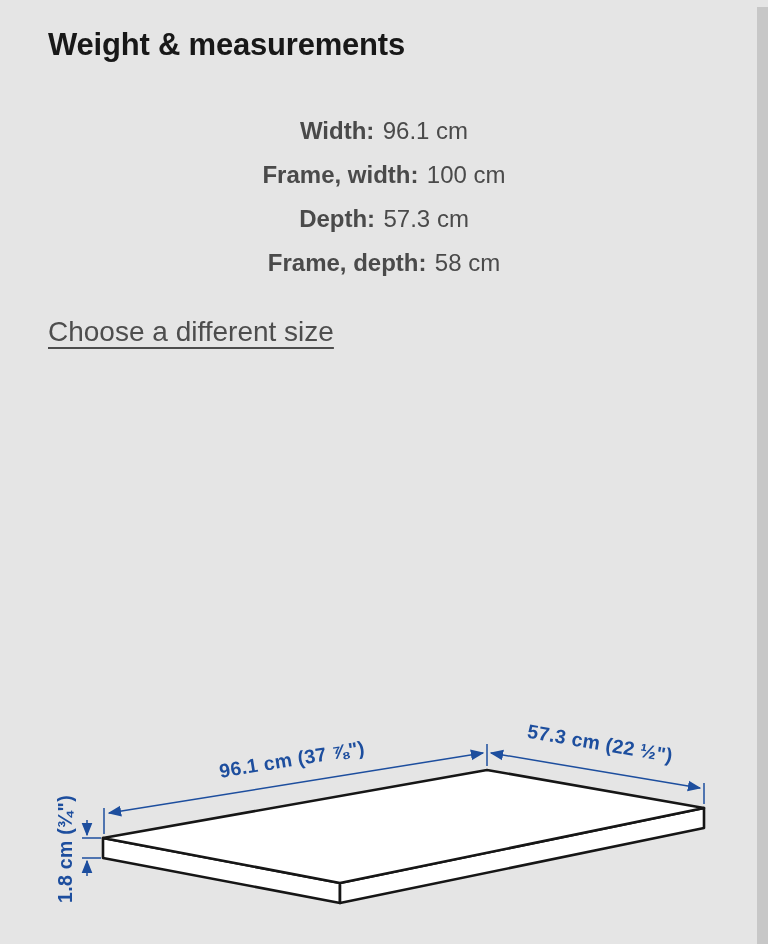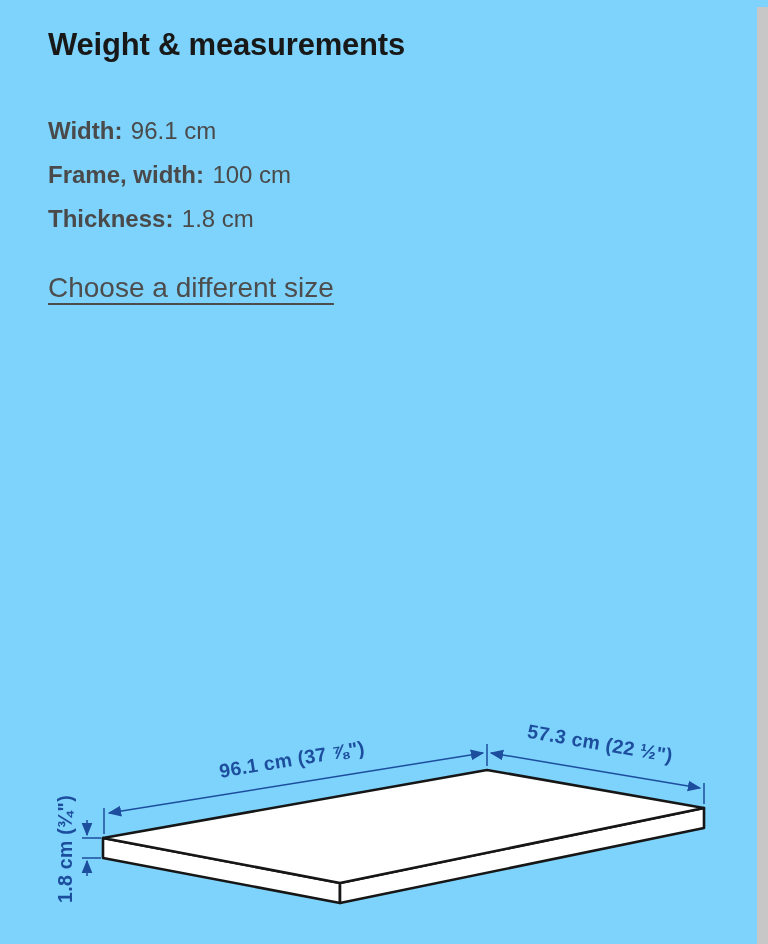--- a/index.html
+++ b/index.html
@@ -5,41 +5,42 @@
   html, body {
     margin: 0;
     padding: 0;
     background: #ffffff;
     font-family: "Liberation Sans", sans-serif;
   }
   .page {
     position: relative;
     width: 768px;
     height: 944px;
-    background: #7dd3fc;
+    background: #e5e5e5;
     overflow: hidden;
   }
   .content {
     padding: 0 48px;
   }
   .page-title {
     margin: 27px 0 0 0;
     font-size: 31px;
     line-height: 1.15;
     font-weight: 700;
     color: #181818;
     letter-spacing: -0.2px;
   }
   .measurements {
     margin-top: 46px;
   }
   .m-row {
     font-size: 24px;
     line-height: 44px;
     color: #4a4a4a;
+    text-align: center;
   }
   .m-label {
     font-weight: 700;
     margin-right: 0.35em;
   }
   .m-value {
     font-weight: 400;
   }
   .size-link {
     display: inline-block;
@@ -83,21 +84,24 @@
     <h1 class="page-title">Weight &amp; measurements</h1>
 
     <div class="measurements">
       <div class="m-row">
         <span class="m-label">Width:</span><span class="m-value">96.1 cm</span>
       </div>
       <div class="m-row">
         <span class="m-label">Frame, width:</span><span class="m-value">100 cm</span>
       </div>
       <div class="m-row">
-        <span class="m-label">Thickness:</span><span class="m-value">1.8 cm</span>
+        <span class="m-label">Depth:</span><span class="m-value">57.3 cm</span>
+      </div>
+      <div class="m-row">
+        <span class="m-label">Frame, depth:</span><span class="m-value">58 cm</span>
       </div>
     </div>
 
     <a class="size-link">Choose a different size</a>
   </div>
 
   <div class="diagram-wrap">
     <svg width="768" height="244" viewBox="0 0 768 244" xmlns="http://www.w3.org/2000/svg">
       <defs>
         <marker id="arr" viewBox="0 0 10 8" markerWidth="9" markerHeight="8" refX="9" refY="4" orient="auto-start-reverse">

